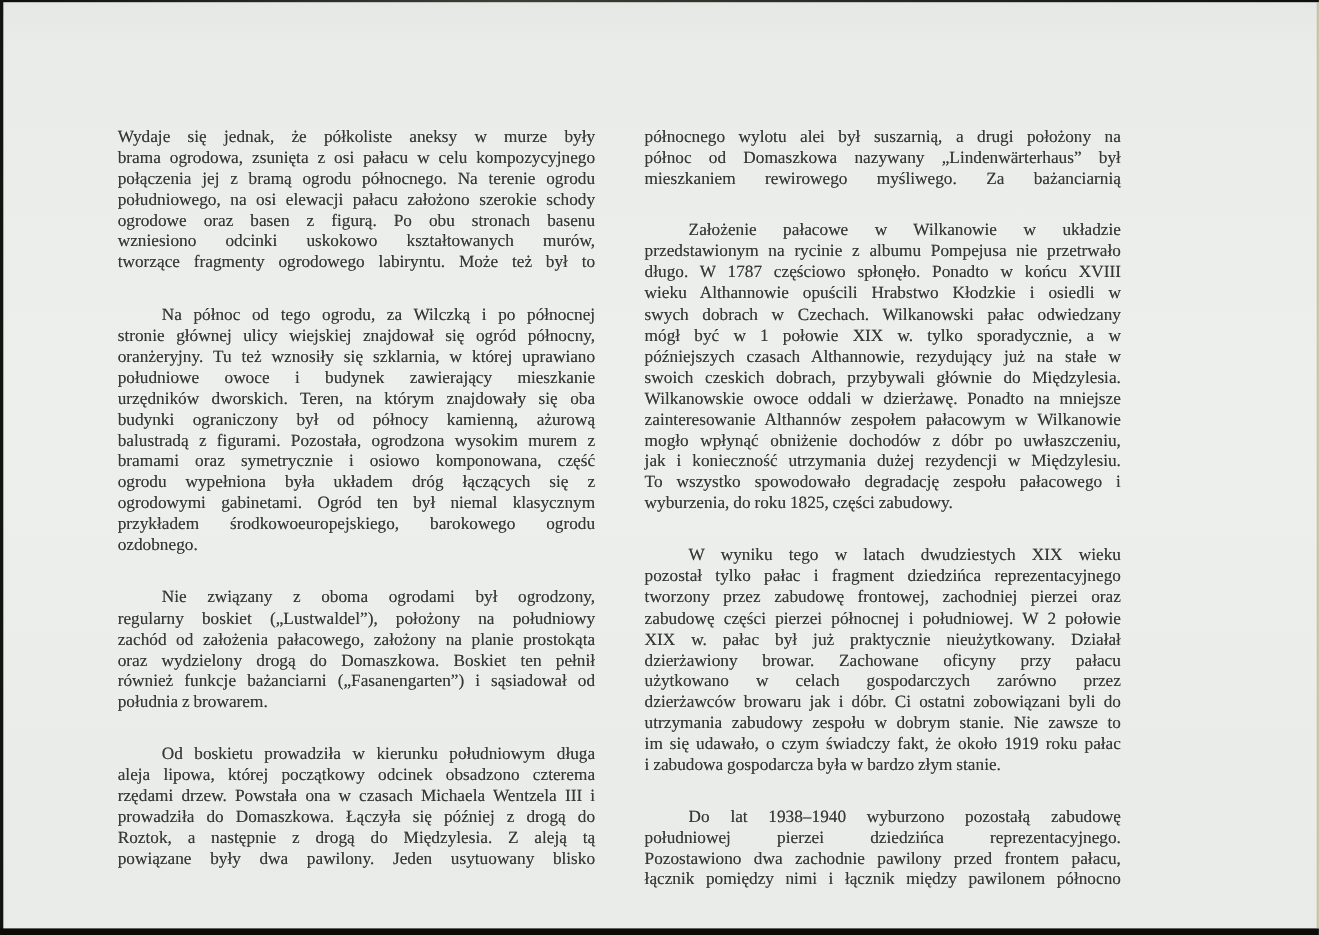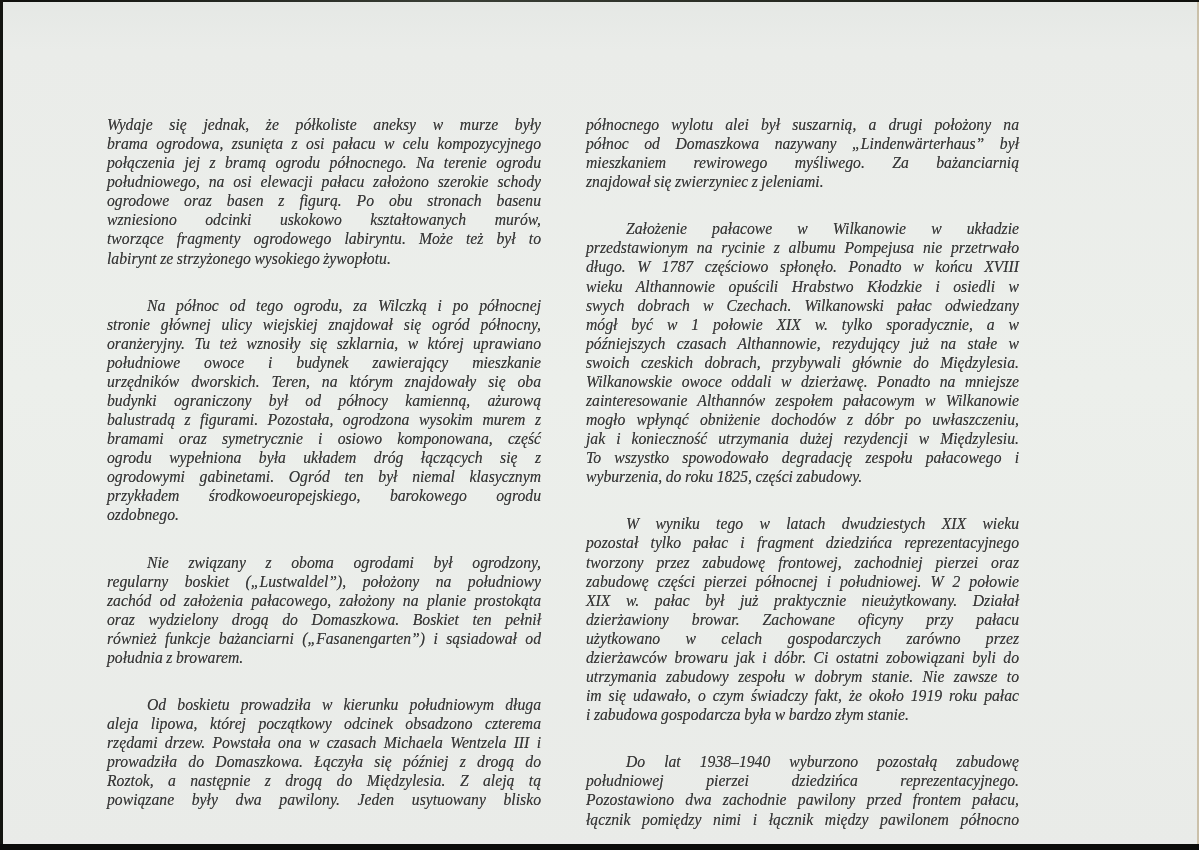--- a/index.html
+++ b/index.html
@@ -10,21 +10,20 @@
     width: 1199px;
     height: 850px;
     overflow: hidden;
     font-family: "Liberation Serif", "DejaVu Serif", serif;
   }
   .scan {
     position: relative;
     width: 1199px;
     height: 850px;
     background: linear-gradient(180deg, #e5e8e5 0%, #eaece9 6%, #ecefeb 45%, #e9ebe8 100%);
-    font-style: italic;
   }
   .edge-top {
     position: absolute;
     top: 0; left: 0; right: 0;
     height: 2px;
     background: linear-gradient(90deg, #0e0f0c, #3a3f36 38%, #23261f 70%, #0e0f0c);
   }
   .edge-left {
     position: absolute;
     top: 0; left: 0; bottom: 0;
@@ -73,21 +72,20 @@
   <div class="edge-right"></div>
   <div class="col col-left" id="col-left">
       <div class="paragraph">
         <div class="line">Wydaje się jednak, że półkoliste aneksy w murze były</div>
         <div class="line">brama ogrodowa, zsunięta z osi pałacu w celu kompozycyjnego</div>
         <div class="line">połączenia jej z bramą ogrodu północnego. Na terenie ogrodu</div>
         <div class="line">południowego, na osi elewacji pałacu założono szerokie schody</div>
         <div class="line">ogrodowe oraz basen z figurą. Po obu stronach basenu</div>
         <div class="line">wzniesiono odcinki uskokowo kształtowanych murów,</div>
         <div class="line">tworzące fragmenty ogrodowego labiryntu. Może też był to</div>
-        <div class="line last">labirynt ze strzyżonego wysokiego żywopłotu.</div>
       </div>
       <div class="paragraph">
         <div class="line indent">Na północ od tego ogrodu, za Wilczką i po północnej</div>
         <div class="line">stronie głównej ulicy wiejskiej znajdował się ogród północny,</div>
         <div class="line">oranżeryjny. Tu też wznosiły się szklarnia, w której uprawiano</div>
         <div class="line">południowe owoce i budynek zawierający mieszkanie</div>
         <div class="line">urzędników dworskich. Teren, na którym znajdowały się oba</div>
         <div class="line">budynki ograniczony był od północy kamienną, ażurową</div>
         <div class="line">balustradą z figurami. Pozostała, ogrodzona wysokim murem z</div>
         <div class="line">bramami oraz symetrycznie i osiowo komponowana, część</div>
@@ -111,21 +109,20 @@
         <div class="line">prowadziła do Domaszkowa. Łączyła się później z drogą do</div>
         <div class="line">Roztok, a następnie z drogą do Międzylesia. Z aleją tą</div>
         <div class="line">powiązane były dwa pawilony. Jeden usytuowany blisko</div>
       </div>
     </div>
   <div class="col col-right" id="col-right">
       <div class="paragraph">
         <div class="line">północnego wylotu alei był suszarnią, a drugi położony na</div>
         <div class="line">północ od Domaszkowa nazywany „Lindenwärterhaus” był</div>
         <div class="line">mieszkaniem rewirowego myśliwego. Za bażanciarnią</div>
-        <div class="line last">znajdował się zwierzyniec z jeleniami.</div>
       </div>
       <div class="paragraph">
         <div class="line indent">Założenie pałacowe w Wilkanowie w układzie</div>
         <div class="line">przedstawionym na rycinie z albumu Pompejusa nie przetrwało</div>
         <div class="line">długo. W 1787 częściowo spłonęło. Ponadto w końcu XVIII</div>
         <div class="line">wieku Althannowie opuścili Hrabstwo Kłodzkie i osiedli w</div>
         <div class="line">swych dobrach w Czechach. Wilkanowski pałac odwiedzany</div>
         <div class="line">mógł być w 1 połowie XIX w. tylko sporadycznie, a w</div>
         <div class="line">późniejszych czasach Althannowie, rezydujący już na stałe w</div>
         <div class="line">swoich czeskich dobrach, przybywali głównie do Międzylesia.</div>

